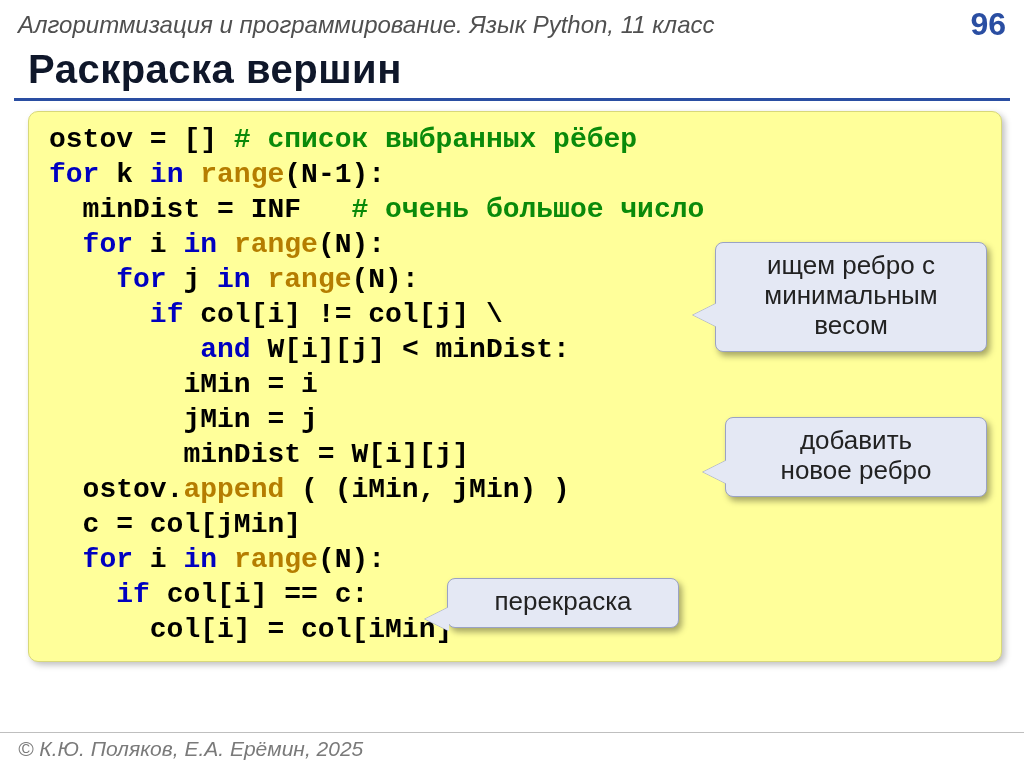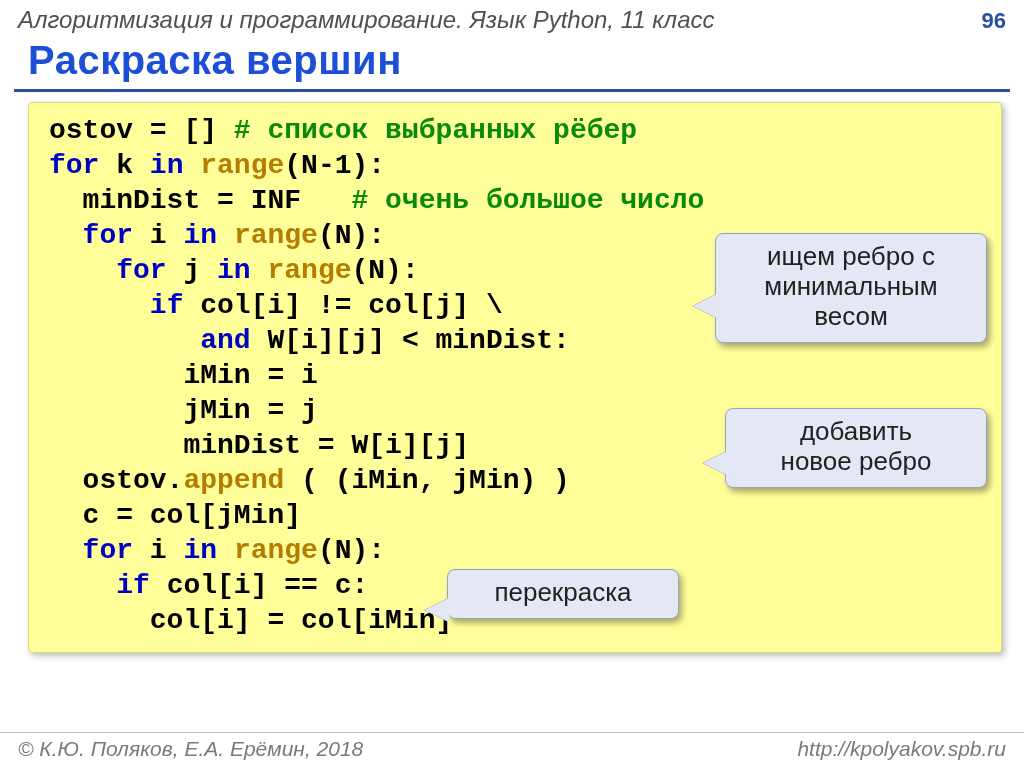--- a/index.html
+++ b/index.html
@@ -13,52 +13,52 @@
   }
   .slide {
     position: relative;
     width: 1024px;
     height: 767px;
     box-sizing: border-box;
   }
   .header-bar {
     display: flex;
     justify-content: space-between;
-    align-items: flex-end;
+    align-items: center;
     padding: 6px 18px 4px 18px;
     font-style: italic;
     color: #505050;
     font-size: 24px;
   }
   .header-bar .course {
     font-weight: 400;
   }
   .header-bar .pagenum {
     color: #2a4ea2;
     font-weight: 700;
     font-style: normal;
-    font-size: 22px;
+    font-size: 32px;
   }
   .title {
     margin: 0 20px 6px 28px;
     font-size: 40px;
     font-weight: 900;
-    color: #1d4ed8;
+    color: #0f172a;
     letter-spacing: 0.5px;
   }
   .title-underline {
     height: 3px;
     background: #2a4ea2;
     margin: 0 14px 10px 14px;
   }
   .codebox {
     margin: 0 22px 0 28px;
     background: #ffff9a;
     border: 1px solid #d8d87a;
-    border-radius: 4px;
+    border-radius: 10px;
     box-shadow: 3px 3px 6px rgba(0,0,0,0.25);
     padding: 10px 18px 14px 20px;
     position: relative;
     box-sizing: border-box;
   }
   .code {
     font-family: "Courier New", Courier, monospace;
     font-size: 28px;
     line-height: 1.25;
     color: #000;
@@ -149,16 +149,15 @@
       <div class="tail tail-left" style="top:60px;"></div>
     </div>
 
     <div class="callout" style="top:430px; left:418px; width:190px;margin-top:36px;">
       <div>перекраска</div>
       <div class="tail tail-left" style="top:28px;"></div>
     </div>
   </div>
 
   <div class="footer">
-    <span>© К.Ю. Поляков, Е.А. Ерёмин, 2018</span>
-    <span>http://kpolyakov.spb.ru</span>
+    <span>© К.Ю. Поляков, Е.А. Ерёмин, 2025</span>
   </div>
 </div>
 
 </body></html>

